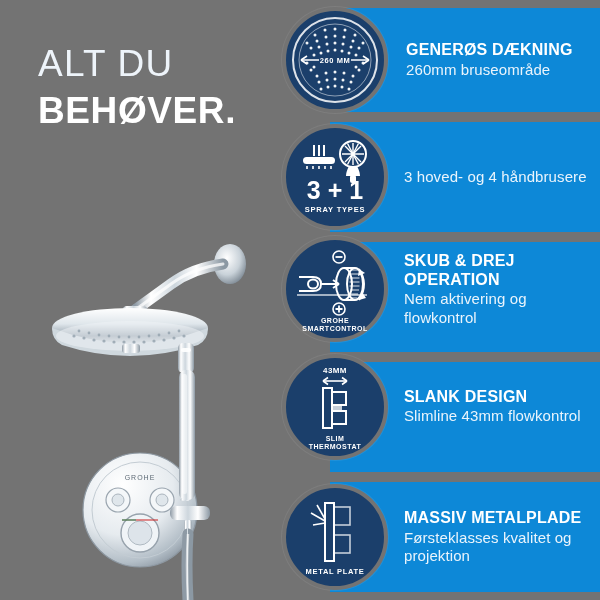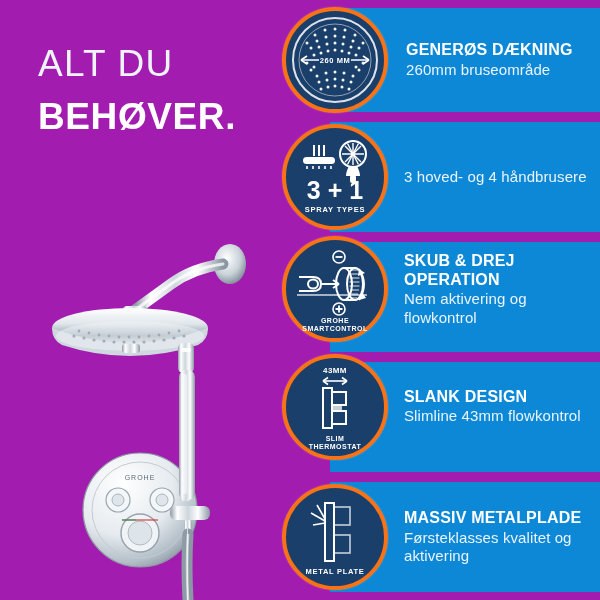--- a/index.html
+++ b/index.html
@@ -2,26 +2,26 @@
 <html><head>
 <meta charset="utf-8">
 <style>
   html,body{margin:0;padding:0;}
   body{
     width:600px;height:600px;overflow:hidden;
     background:#173a63;
     font-family:"Liberation Sans","DejaVu Sans",sans-serif;
     -webkit-font-smoothing:antialiased;
   }
-  #stage{position:relative;width:600px;height:600px;background:#a21caf;overflow:hidden;}
+  #stage{position:relative;width:600px;height:600px;background:#737373;overflow:hidden;}
 
   
   .headline{position:absolute;left:38px;top:44px;width:250px;color:#ffffff;}
   .headline .l1{font-size:37px;line-height:40px;font-weight:300;letter-spacing:1.2px;color:#eef4fa;}
-  .headline .l2{font-size:37px;line-height:42px;font-weight:700;letter-spacing:.6px;margin-top:12px;color:#ffffff;}
+  .headline .l2{font-size:37px;line-height:42px;font-weight:700;letter-spacing:.6px;margin-top:6px;color:#ffffff;}
 
   
   .product{position:absolute;left:18px;top:228px;width:265px;height:372px;}
 
   
   .bands{position:absolute;left:0;top:0;width:600px;height:600px;}
   .band{
     position:absolute;left:330px;width:270px;height:104px;
     background:#0d88d7;
   }
@@ -35,21 +35,21 @@
   .f1{top:8px;height:104px}
   .f2{top:122px;height:110px}
   .f3{top:242px;height:94px}
   .f4{top:362px;height:89px}
   .f5{top:482px;height:110px}
 
   .icon-wrap{
     position:absolute;left:0;top:50%;transform:translateY(-50%);
     width:106px;height:106px;border-radius:50%;
     background:#1b3f6b;
-    border:4px solid #f97316;
+    border:4px solid #737373;
     box-sizing:border-box;
     display:flex;align-items:center;justify-content:center;
     box-shadow:0 0 0 1px rgba(255,255,255,.08);
   }
   .icon-wrap svg{display:block}
 
   .ftext{position:absolute;left:122px;top:50%;transform:translateY(-50%);width:196px;}
   .ftitle{
     font-size:16px;line-height:18.5px;font-weight:700;letter-spacing:.2px;
     color:#ffffff;text-transform:uppercase;
@@ -350,17 +350,17 @@
           <path d="M22 22 L36 30 M24 34 L36 32 M28 14 L36 28"></path>
         </g>
         <rect x="36" y="12" width="9" height="58" fill="none" stroke="#ffffff" stroke-width="2"></rect>
         <rect x="45" y="16" width="16" height="18" fill="none" stroke="#ffffff" stroke-width="1.6" opacity=".75"></rect>
         <rect x="45" y="44" width="16" height="18" fill="none" stroke="#ffffff" stroke-width="1.6" opacity=".75"></rect>
         <text x="46" y="83" font-family="Liberation Sans, sans-serif" font-size="7.5" font-weight="700" fill="#ffffff" text-anchor="middle" letter-spacing=".7">METAL PLATE</text>
       </svg>
     </div>
     <div class="ftext">
       <div class="ftitle">MASSIV METALPLADE</div>
-      <div class="fsub">Førsteklasses kvalitet og aktivering</div>
+      <div class="fsub">Førsteklasses kvalitet og projektion</div>
     </div>
   </div>
 
 </div>
 
 </body></html>

